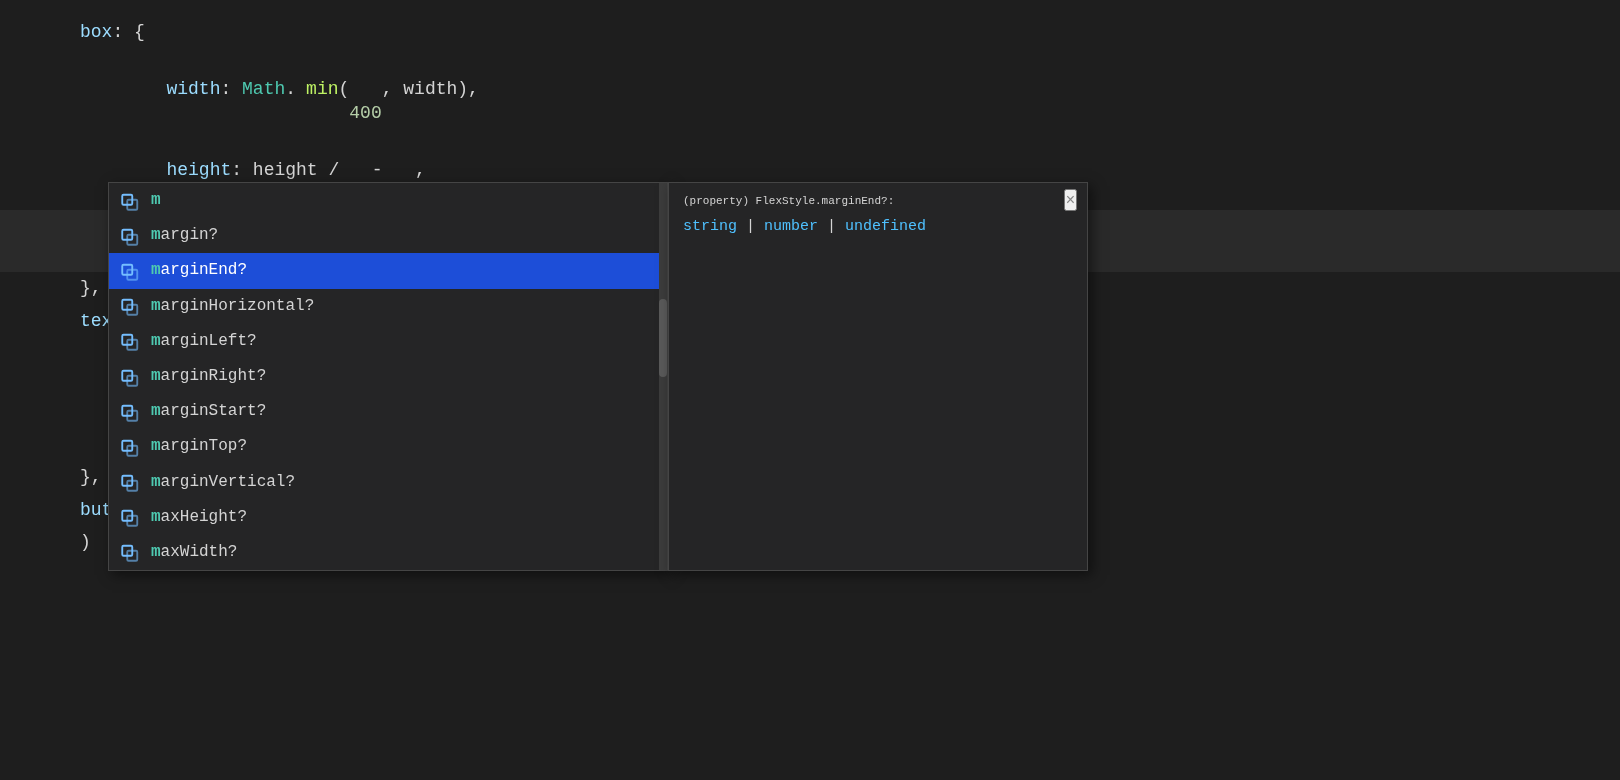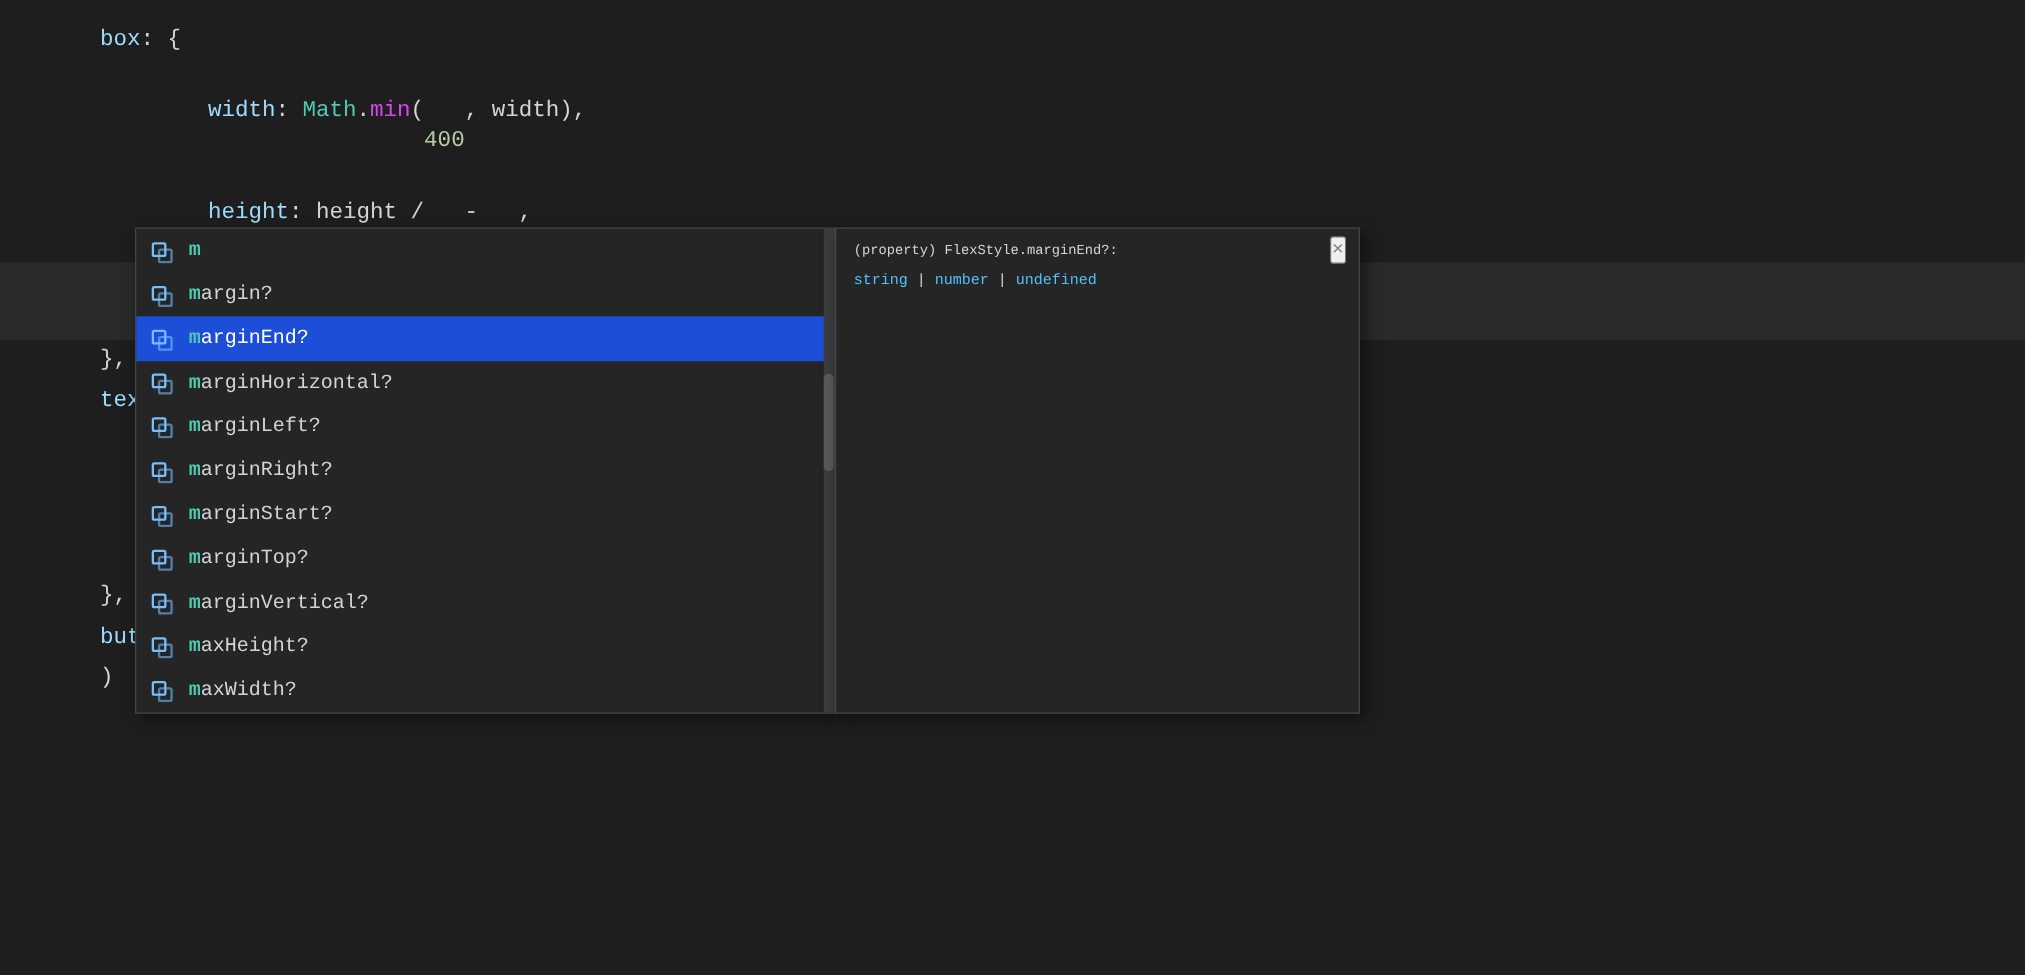--- a/index.html
+++ b/index.html
@@ -44,21 +44,21 @@
     }
 
     .code-content {
       display: flex;
       align-items: center;
     }
 
     
     .kw-key { color: #9cdcfe; }
     .kw-punct { color: #d4d4d4; }
-    .kw-method { color: #d946ef; }
+    .kw-method { color: #bef264; margin-left: 10px; }
     .kw-number { color: #b5cea8; margin-top: 48px; }
     .kw-blue { color: #4ec9b0; }
     .kw-plain { color: #d4d4d4; }
 
     
     .current-line {
       background-color: #2a2a2a;
     }
 
     
@@ -149,21 +149,21 @@
       font-size: 16px;
     }
 
     .tooltip-line1 {
       color: #d4d4d4;
       font-size: 11px;
     }
 
     .tooltip-line2 {
       color: #d4d4d4;
-      font-size: 12px;
+      font-size: 15px;
       margin-top: 4px;
     }
 
     
     .autocomplete-scrollbar {
       position: absolute;
       right: 0;
       top: 0;
       bottom: 0;
       width: 8px;

